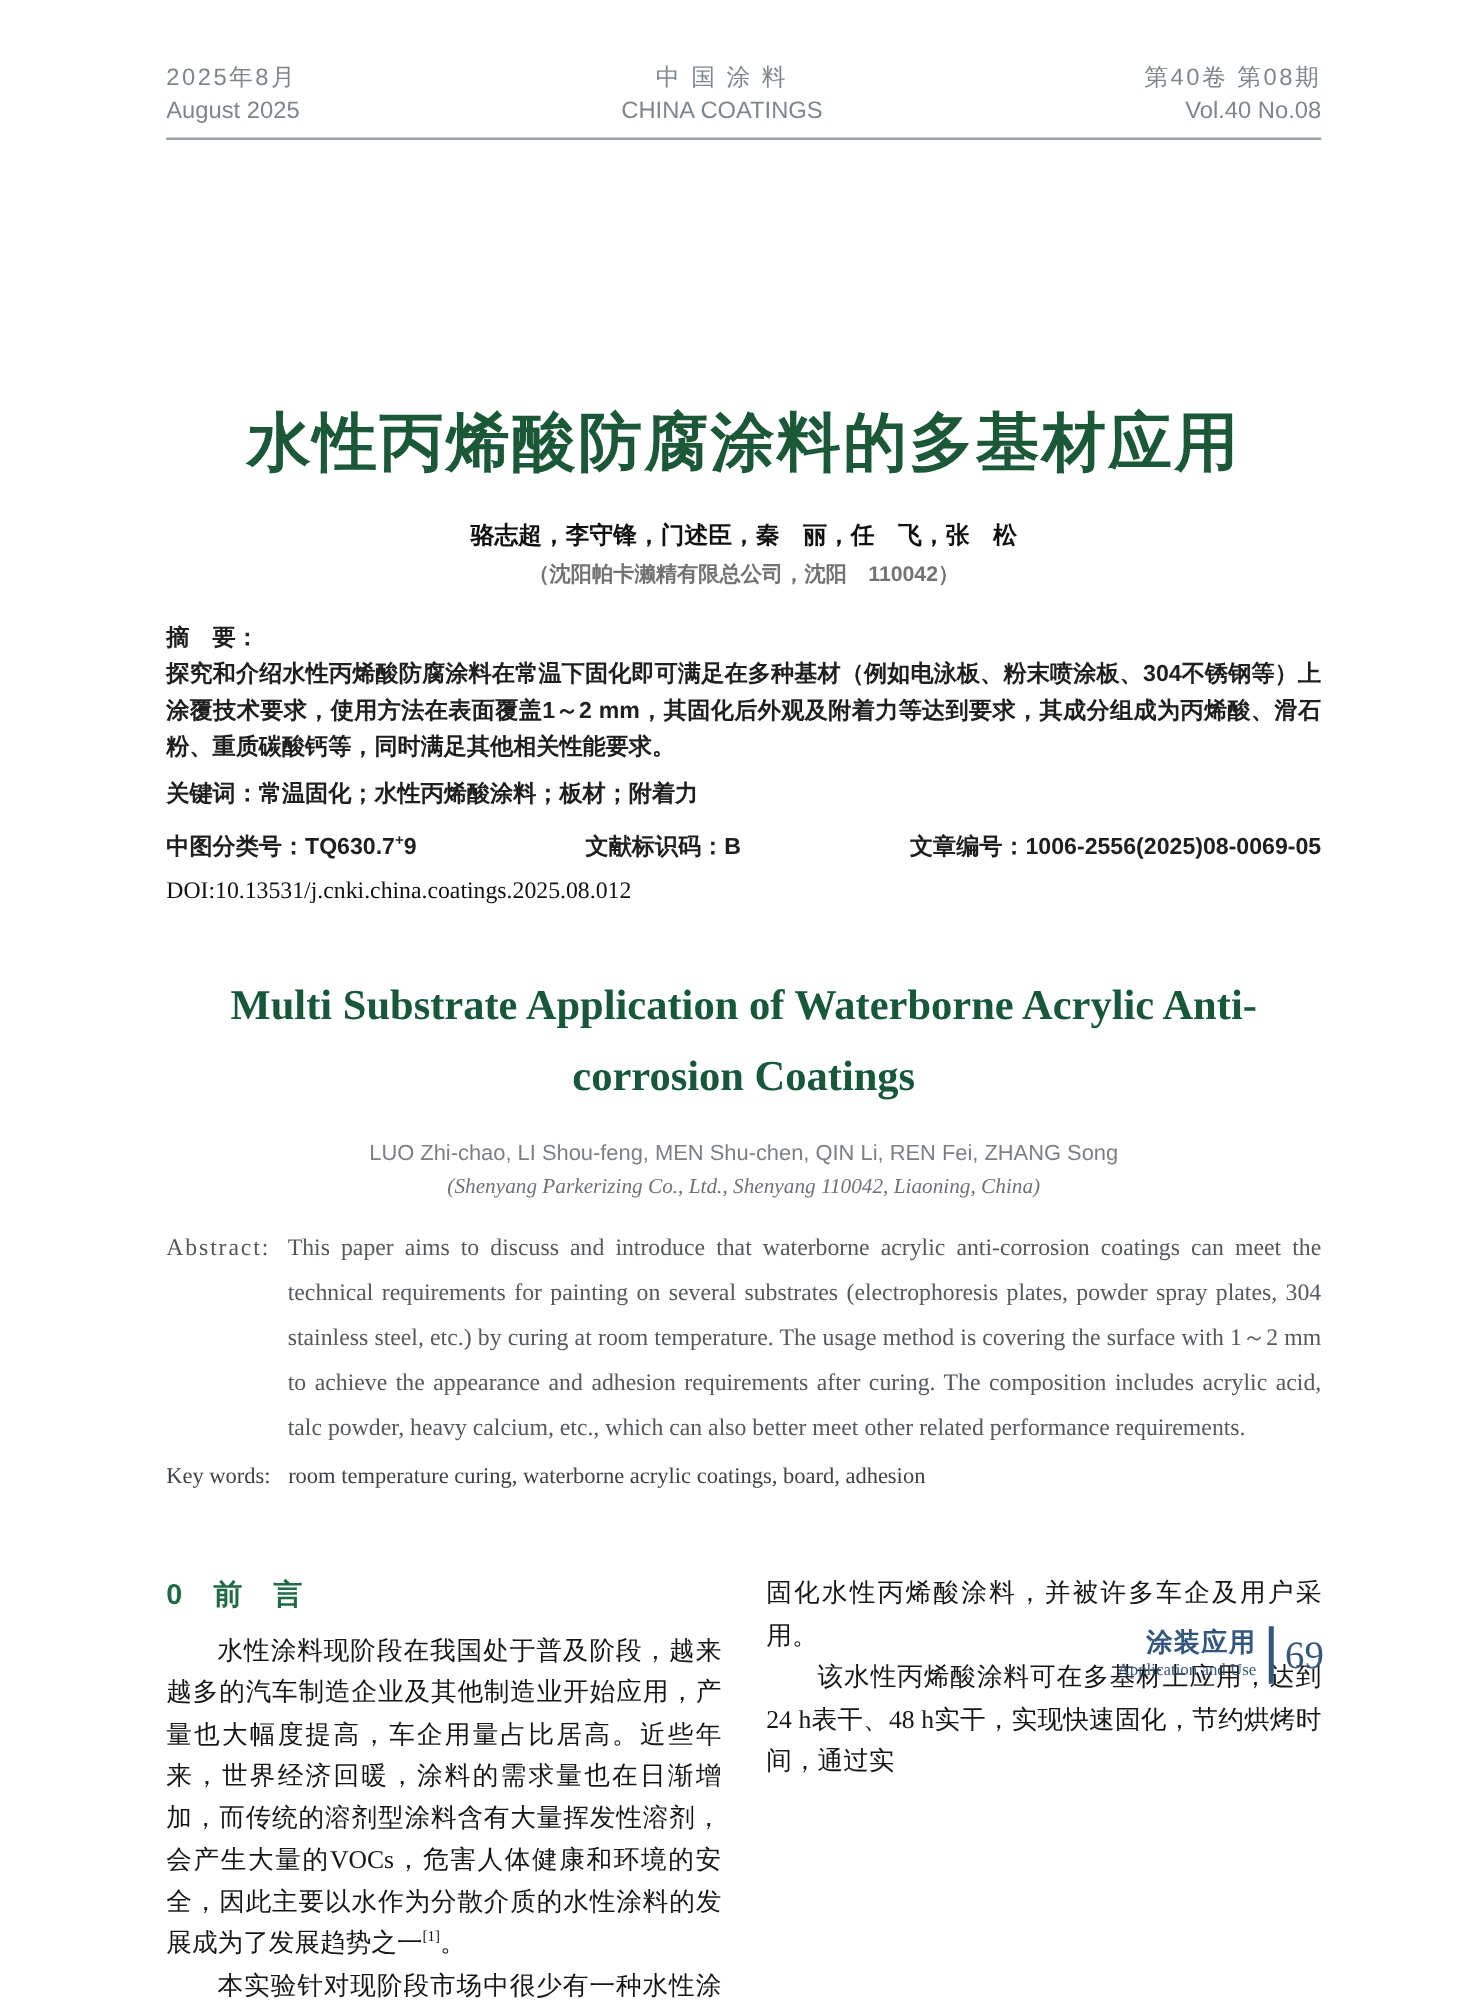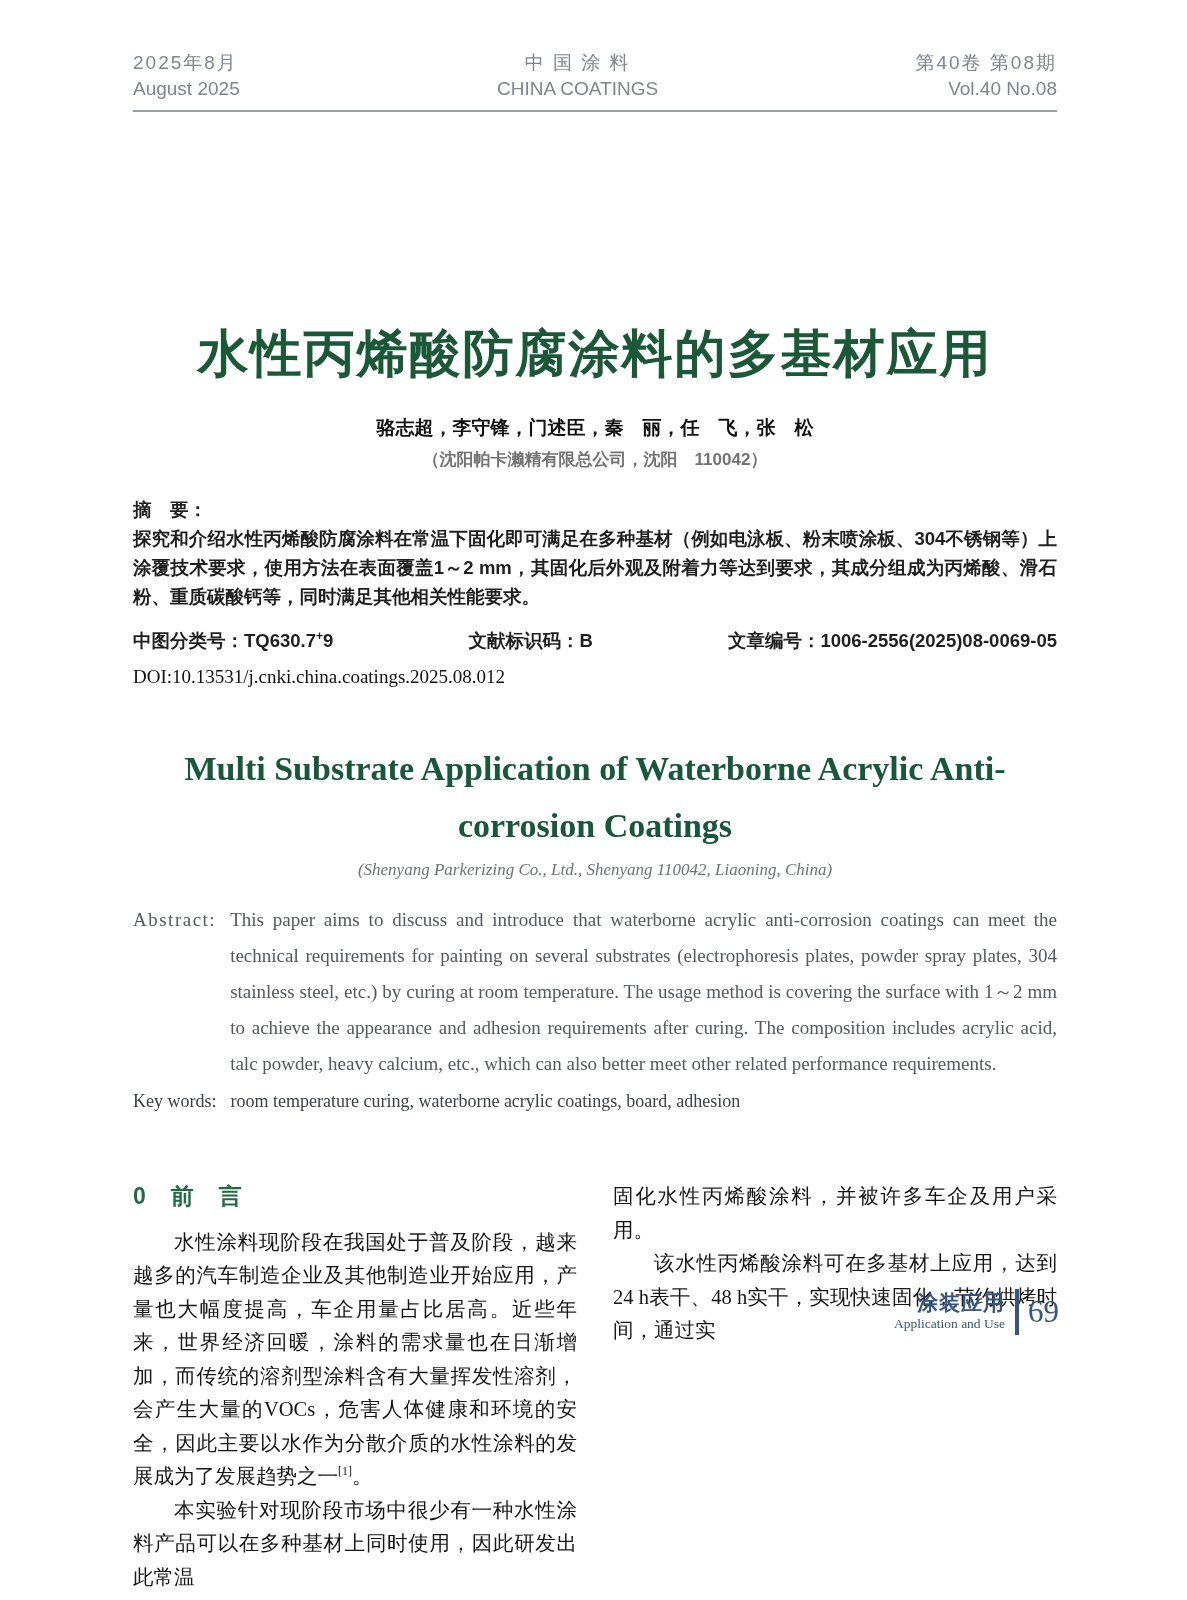--- a/index.html
+++ b/index.html
@@ -127,21 +127,21 @@
     letter-spacing: 1px;
     margin-bottom: 12px;
   }
   .col p.indent { text-indent: 2em; }
   .col p { margin: 0; }
   .col sup { font-size: 12px; vertical-align: super; line-height: 0; }
 
   
   .page-footer {
     position: absolute;
-    right: 128px; bottom: 48px;
+    right: 128px; bottom: 36px;
     display: flex; align-items: center;
     color: #35567d;
   }
   .pf-labels { text-align: right; padding-right: 10px; }
   .pf-cn {
     font-family: "Liberation Sans", "DejaVu Sans", sans-serif;
     font-weight: bold; font-size: 21px; letter-spacing: 1px; line-height: 24px;
   }
   .pf-en {
     font-family: "Liberation Serif", "DejaVu Serif", serif;
@@ -174,29 +174,31 @@
   </header>
 
   <h1 class="title-cn">水性丙烯酸防腐涂料的多基材应用</h1>
   <div class="authors-cn">骆志超，李守锋，门述臣，秦　丽，任　飞，张　松</div>
   <div class="affil-cn">（沈阳帕卡濑精有限总公司，沈阳　110042）</div>
 
   <div class="abstract-cn">
     <span class="label">摘　要：</span>
     <span class="text">探究和介绍水性丙烯酸防腐涂料在常温下固化即可满足在多种基材（例如电泳板、粉末喷涂板、304不锈钢等）上涂覆技术要求，使用方法在表面覆盖1～2 mm，其固化后外观及附着力等达到要求，其成分组成为丙烯酸、滑石粉、重质碳酸钙等，同时满足其他相关性能要求。</span>
   </div>
+  <div class="keywords-cn">关键词：常温固化；水性丙烯酸涂料；板材；附着力</div>
 
   <div class="meta-row">
     <span><span>中图分类号：TQ630.7</span><sup>+</sup><span>9</span></span>
     <span>文献标识码：B</span>
     <span>文章编号：1006-2556(2025)08-0069-05</span>
   </div>
   <div class="doi-line">DOI:10.13531/j.cnki.china.coatings.2025.08.012</div>
 
   <h2 class="title-en">Multi Substrate Application of Waterborne Acrylic Anti-corrosion Coatings</h2>
+  <div class="authors-en">LUO Zhi-chao, LI Shou-feng, MEN Shu-chen, QIN Li, REN Fei, ZHANG Song</div>
   <div class="affil-en">(Shenyang Parkerizing Co., Ltd., Shenyang 110042, Liaoning, China)</div>
 
   <div class="abstract-en">
     <span class="label">Abstract:</span>
     <span class="text">This paper aims to discuss and introduce that waterborne acrylic anti-corrosion coatings can meet the technical requirements for painting on several substrates (electrophoresis plates, powder spray plates, 304 stainless steel, etc.) by curing at room temperature. The usage method is covering the surface with 1～2 mm to achieve the appearance and adhesion requirements after curing. The composition includes acrylic acid, talc powder, heavy calcium, etc., which can also better meet other related performance requirements.</span>
   </div>
   <div class="keywords-en">
     <span class="label">Key words:</span>
     <span class="text">room temperature curing, waterborne acrylic coatings, board, adhesion</span>
   </div>

